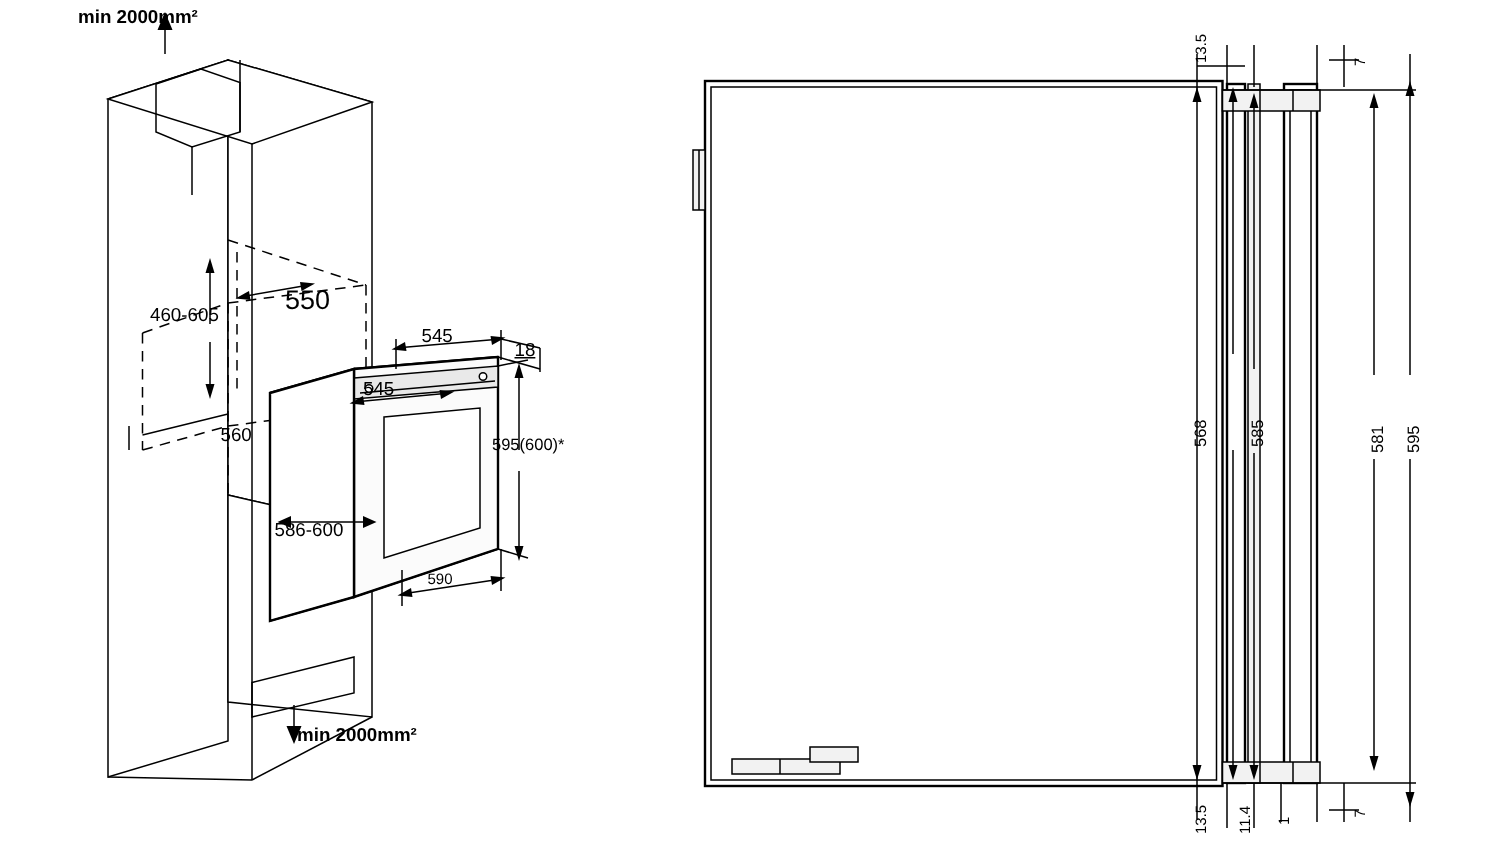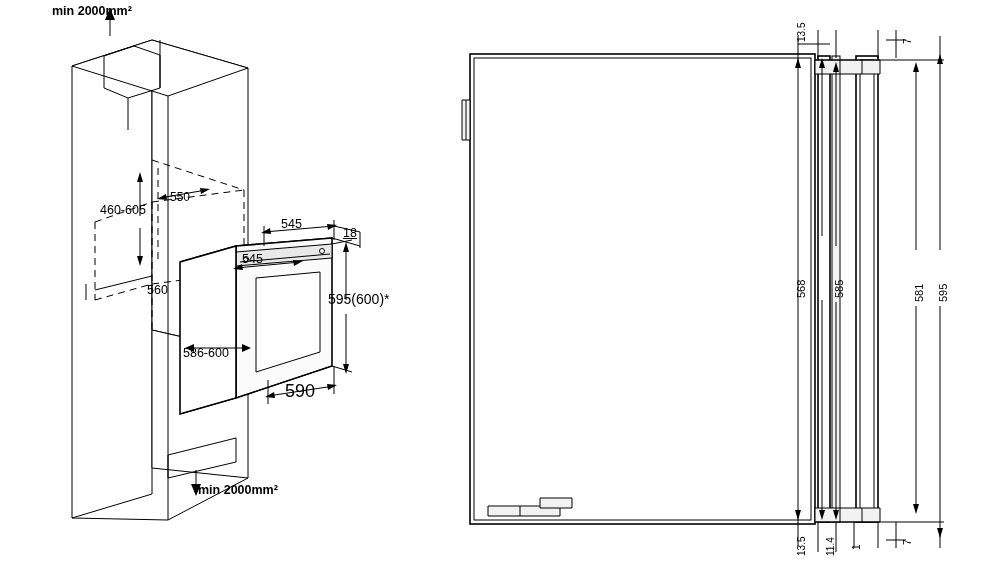--- a/index.html
+++ b/index.html
@@ -231,29 +231,29 @@
       <path class="ln thin" d="M815 60 L944 60"></path>
       <path class="ln thin" d="M815 522 L944 522"></path>
     </g>
 
   </svg>
 
   <div class="lbl b" style="left:52px;top:4px;font-size:12.5px;">min 2000mm²</div>
   <div class="lbl b" style="left:198px;top:483px;font-size:12.5px;">min 2000mm²</div>
 
   <div class="lbl" style="left:100px;top:203px;font-size:12.5px;">460-605</div>
-  <div class="lbl" style="left:170px;top:190px;font-size:12px;">550</div>
+  <div class="lbl" style="left:170px;top:190px;font-size:18px;padding-left:20px;">550</div>
   <div class="lbl" style="left:115px;top:283px;font-size:12.5px;margin-left:32px;">560</div>
   <div class="lbl" style="left:183px;top:330px;font-size:12.5px;margin-top:16px;">586-600</div>
 
   <div class="lbl" style="left:281px;top:217px;font-size:12.5px;">545</div>
   <div class="lbl" style="left:242px;top:252px;font-size:12.5px;">545</div>
   <div class="lbl" style="left:343px;top:226px;font-size:12.5px;text-decoration:underline;">18</div>
-  <div class="lbl" style="left:328px;top:291px;font-size:14px;text-align:right;">595(600)*</div>
-  <div class="lbl" style="left:285px;top:381px;font-size:18px;text-align:right;">590</div>
+  <div class="lbl" style="left:328px;top:291px;font-size:11px;text-align:right;">595(600)*</div>
+  <div class="lbl" style="left:285px;top:381px;font-size:10px;text-align:right;">590</div>
 
   <div class="lbl vert" style="left:796px;top:42px;font-size:10px;transform:rotate(-90deg);">13.5</div>
   <div class="lbl vert" style="left:902px;top:44px;font-size:10px;transform:rotate(-90deg);">7</div>
 
   <div class="lbl vert" style="left:795px;top:298px;font-size:11px;transform:rotate(-90deg);">568</div>
   <div class="lbl vert" style="left:833px;top:298px;font-size:11px;transform:rotate(-90deg);">585</div>
   <div class="lbl vert" style="left:913px;top:302px;font-size:11px;transform:rotate(-90deg);">581</div>
   <div class="lbl vert" style="left:937px;top:302px;font-size:11px;transform:rotate(-90deg);">595</div>
 
   <div class="lbl vert" style="left:796px;top:556px;font-size:10px;transform:rotate(-90deg);">13.5</div>

